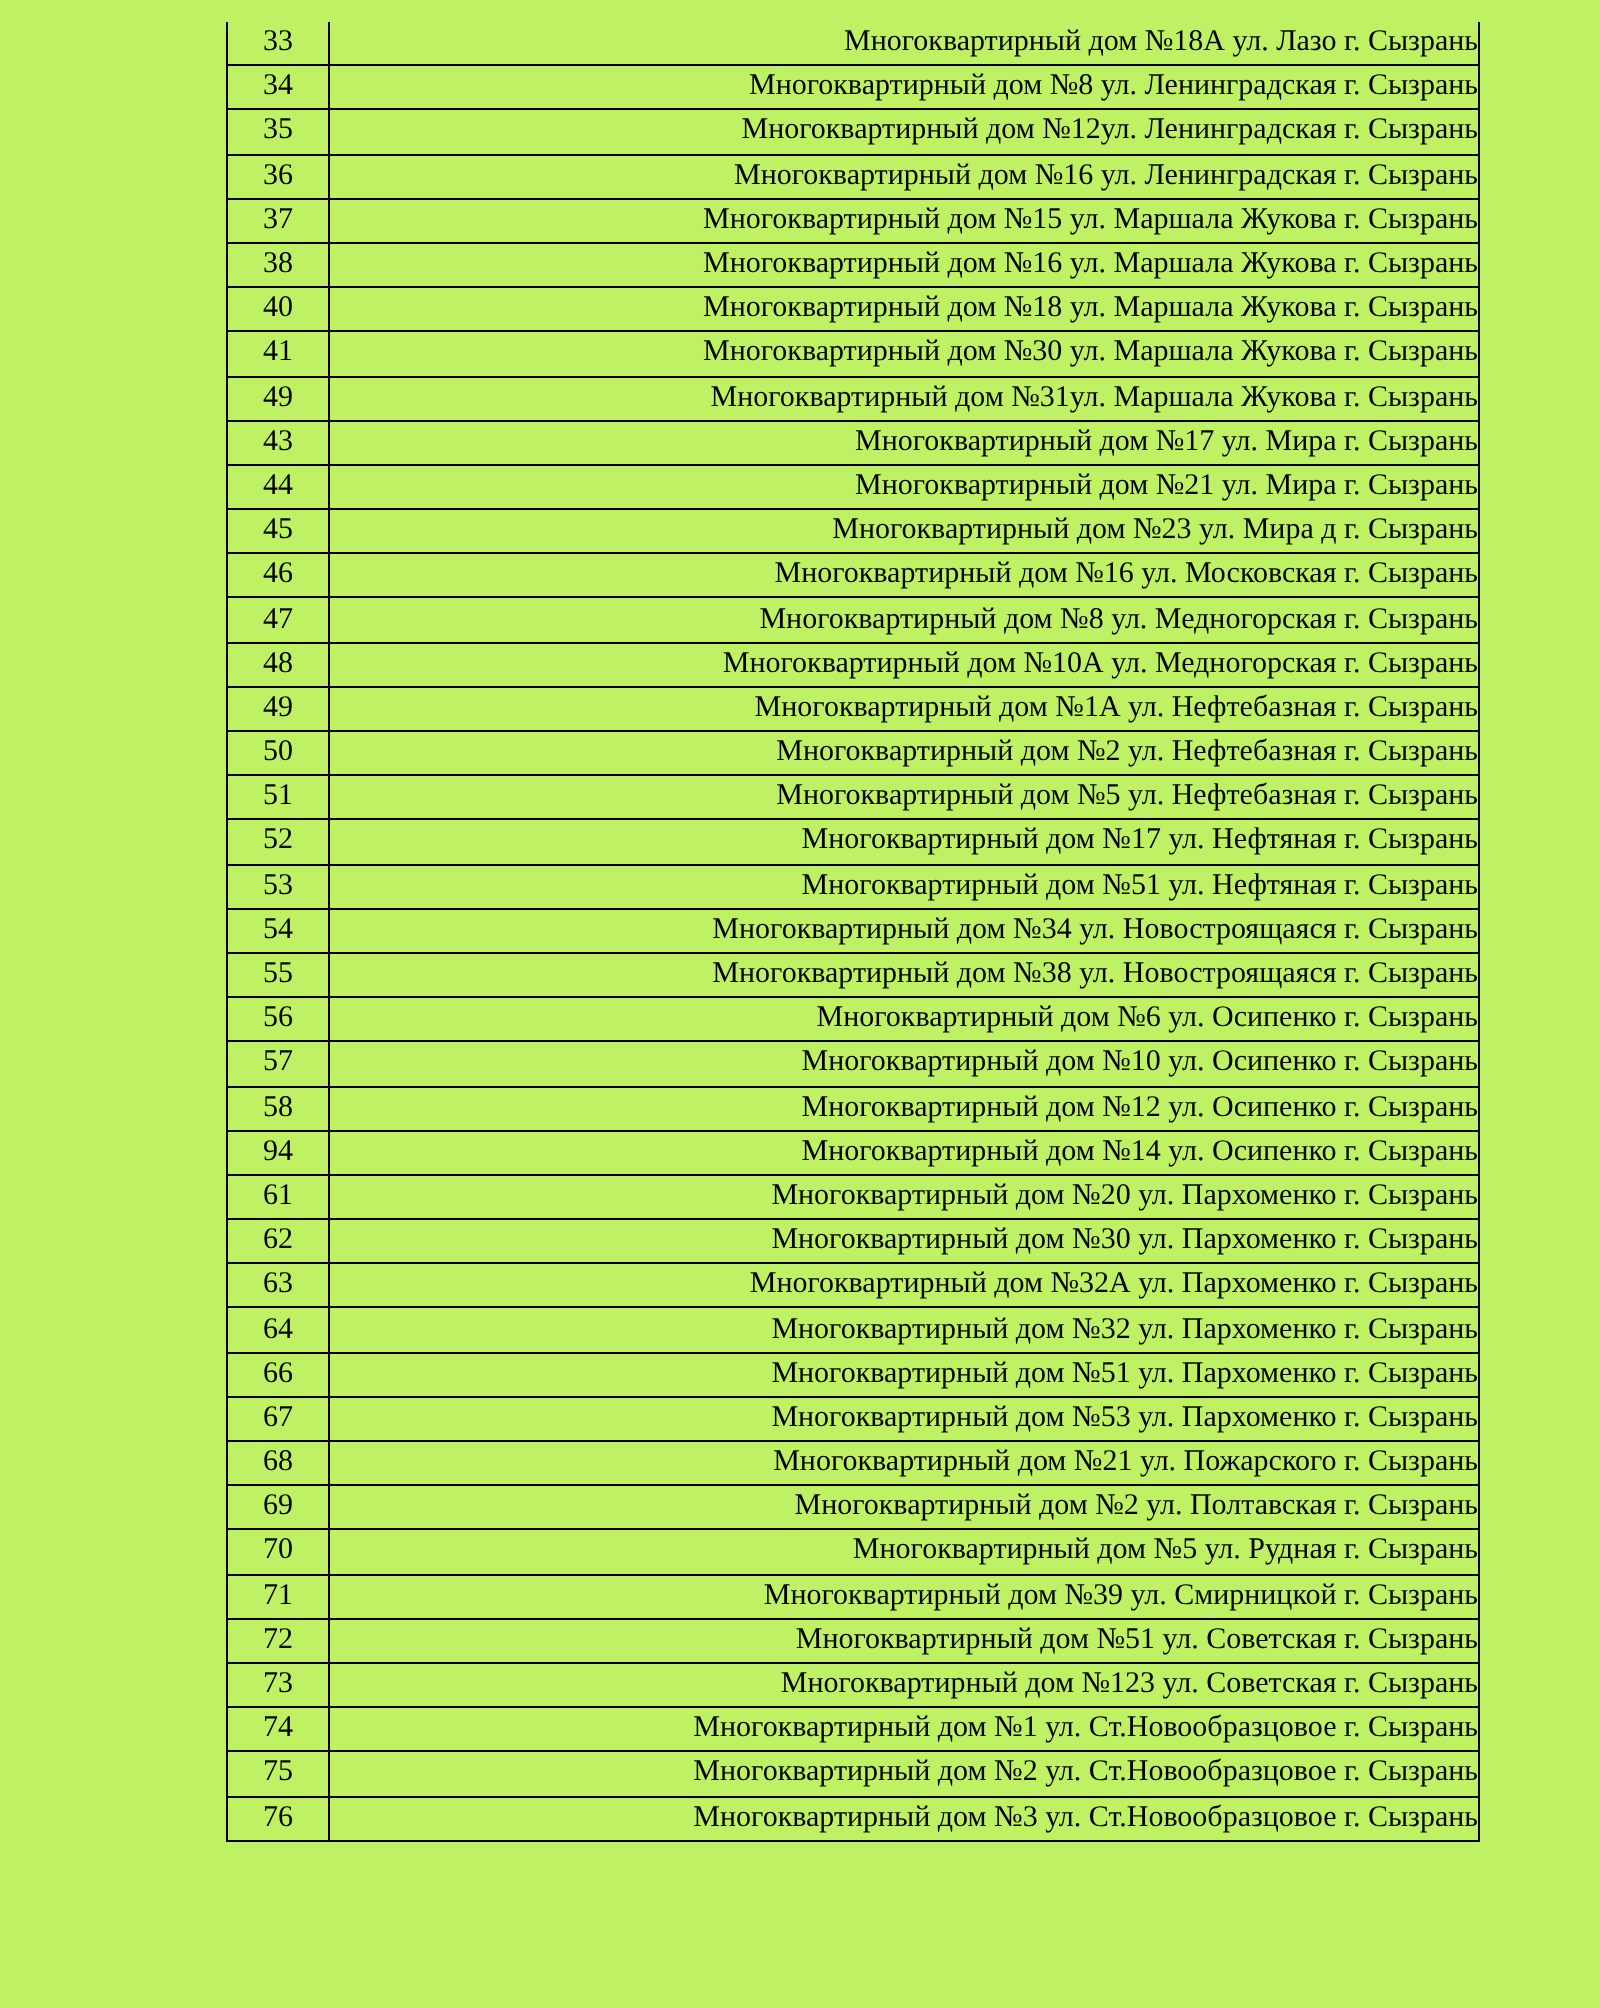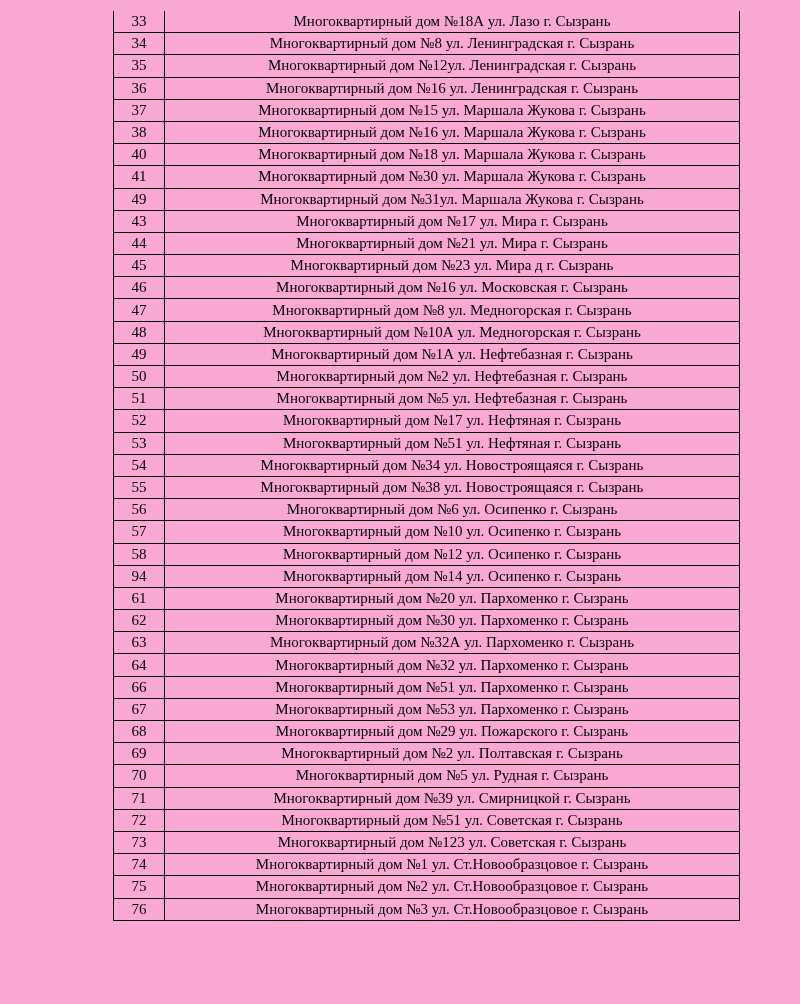--- a/index.html
+++ b/index.html
@@ -7,21 +7,21 @@
     padding: 0;
     background: #ffffff;
     width: 800px;
     height: 1004px;
     overflow: hidden;
   }
   .page {
     position: relative;
     width: 800px;
     height: 1004px;
-    background: #f9a8d4;
+    background: #bef264;
     font-family: "Liberation Serif", "DejaVu Serif", serif;
     color: #000000;
   }
   .table-wrap {
     position: absolute;
     left: 113px;
     top: 11px;
     width: 626px;
   }
   table.building-table {
@@ -42,21 +42,21 @@
   
   table.building-table tr:first-child td {
     border-top: none;
   }
   td.num-cell {
     width: 50px;
     text-align: center;
   }
   td.desc-cell {
     width: 574px;
-    text-align: center;
+    text-align: right;
     padding-left: 9px;
   }
 </style>
 </head>
 <body>
 
 <div class="page">
   <div class="table-wrap">
     <table class="building-table">
       <tbody>
@@ -218,21 +218,21 @@
     <td class="desc-cell">Многоквартирный дом №51 ул. Пархоменко г. Сызрань</td>
   </tr>
 
   <tr>
     <td class="num-cell">67</td>
     <td class="desc-cell">Многоквартирный дом №53 ул. Пархоменко г. Сызрань</td>
   </tr>
 
   <tr>
     <td class="num-cell">68</td>
-    <td class="desc-cell">Многоквартирный дом №29 ул. Пожарского г. Сызрань</td>
+    <td class="desc-cell">Многоквартирный дом №21 ул. Пожарского г. Сызрань</td>
   </tr>
 
   <tr>
     <td class="num-cell">69</td>
     <td class="desc-cell">Многоквартирный дом №2 ул. Полтавская г. Сызрань</td>
   </tr>
 
   <tr>
     <td class="num-cell">70</td>
     <td class="desc-cell">Многоквартирный дом №5 ул. Рудная г. Сызрань</td>

